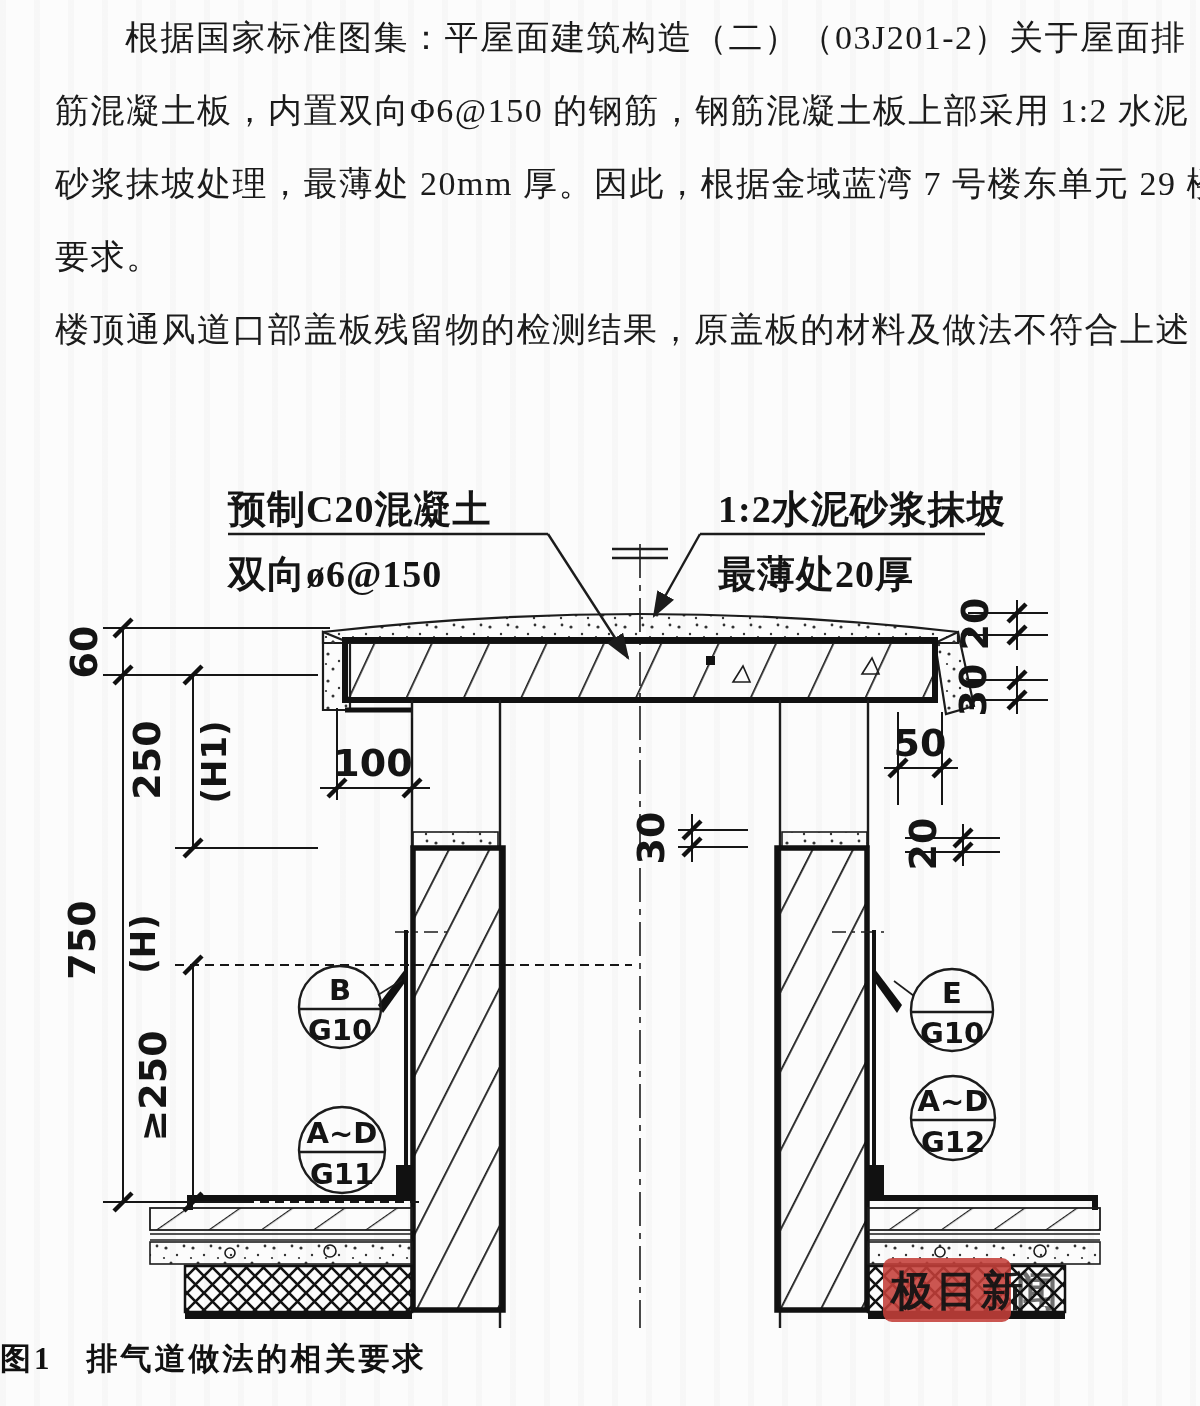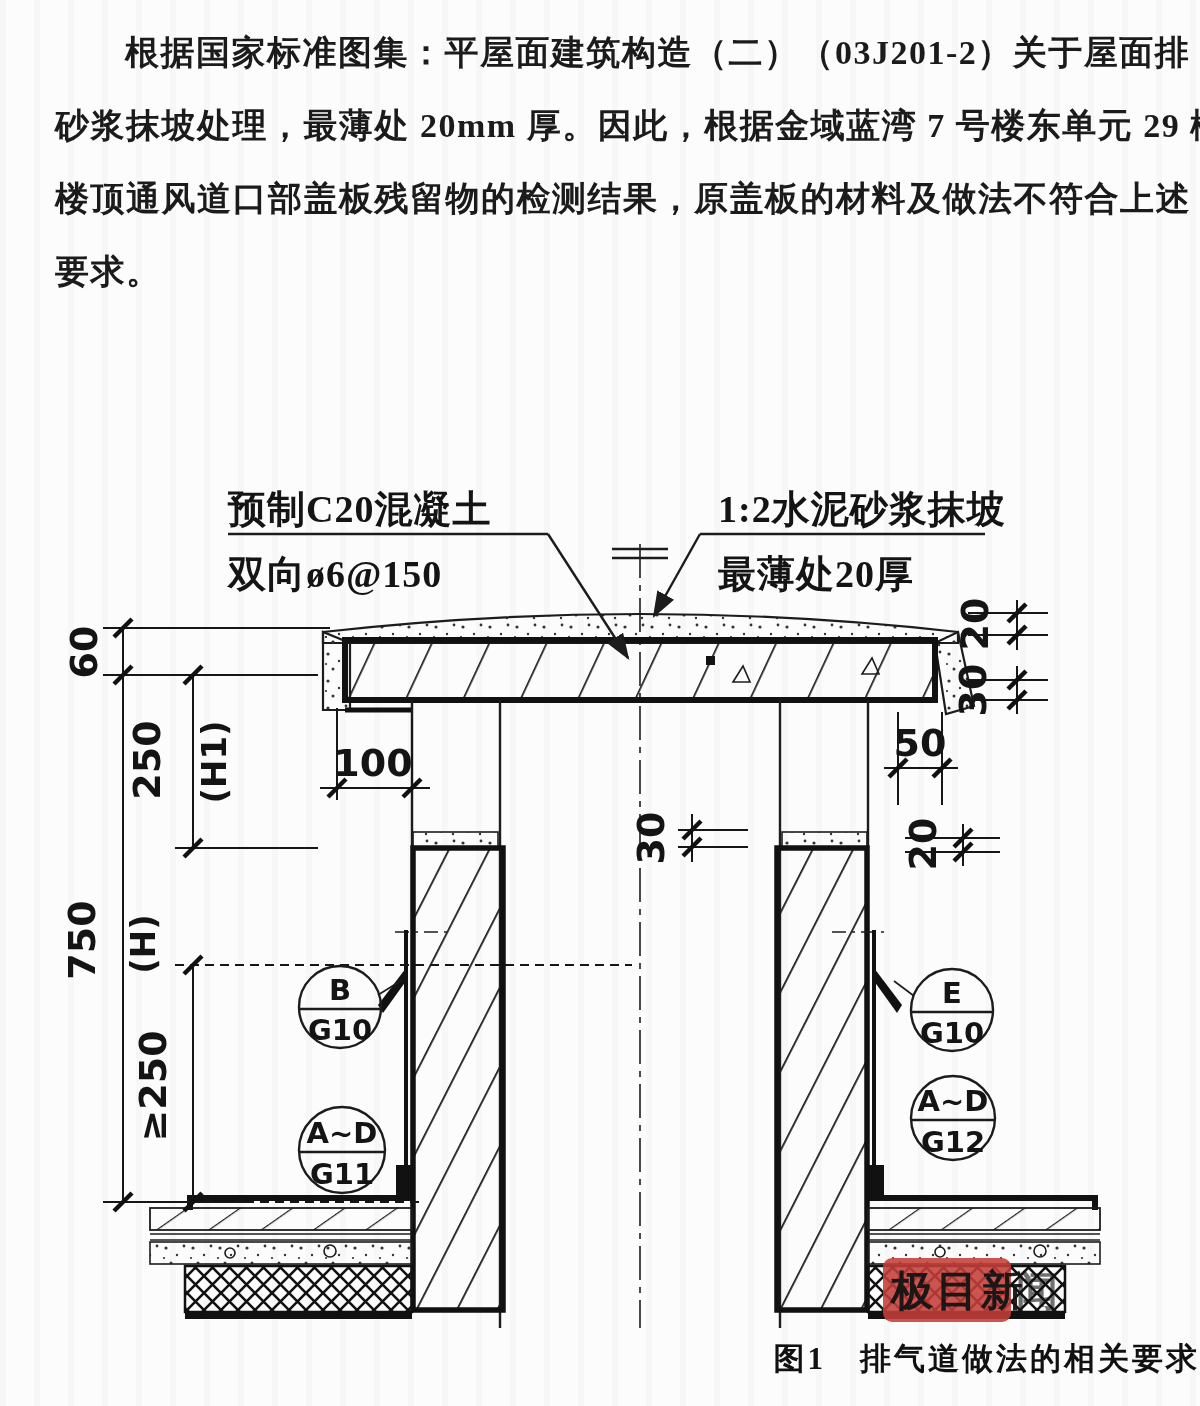--- a/index.html
+++ b/index.html
@@ -5,28 +5,28 @@
   html,body{margin:0;padding:0;}
   body{
     width:1200px;height:1406px;position:relative;
     background:#fcfcfc;
     background-image:repeating-linear-gradient(90deg, rgba(0,0,0,0.018) 0 6px, rgba(0,0,0,0) 6px 34px);
     font-family:"Liberation Serif", serif;
     color:#1b1b1b;
     overflow:hidden;
   }
   .para{
-    position:absolute;left:55px;top:16px;width:1092px;
-    font-size:34px;font-weight:700;letter-spacing:1.5px;line-height:73px;
+    position:absolute;left:55px;top:1px;width:1092px;
+    font-size:34px;font-weight:400;letter-spacing:1.5px;line-height:73px;
   }
   .pline{text-align:justify;text-align-last:justify;white-space:nowrap;}
   .pline.first{padding-left:70px;}
   .pline.last{text-align:left;text-align-last:left;}
   .caption{
-    position:absolute;left:0;top:1338px;width:1200px;text-align:right;
+    position:absolute;left:0;top:1338px;width:1200px;text-align:left;
     font-size:31px;font-weight:700;letter-spacing:3px;color:#111;
   }
   .caption .gap{display:inline-block;width:34px;}
   svg{position:absolute;left:0;top:460px;}
   .ln{stroke:#1c1c1c;stroke-width:2.4;fill:none;}
   .thin{stroke:#1c1c1c;stroke-width:1.6;fill:none;}
   .bold{stroke:#111;stroke-width:6;fill:none;}
   .bold5{stroke:#111;stroke-width:5;fill:none;}
   .dimln{stroke:#161616;stroke-width:2;fill:none;}
   .dash{stroke-dasharray:9 6;}
@@ -36,23 +36,24 @@
   .dimtxt2{font-size:34px;font-weight:600;}
   .lbl{font-family:"Liberation Serif",serif;font-size:38px;font-weight:700;letter-spacing:1px;}
   .tagtxt{font-size:29px;font-weight:700;}
   .wmtxt{font-size:42px;font-weight:700;letter-spacing:3px;}
 </style>
 </head>
 <body>
 
 <div class="para">
   <div class="pline first">根据国家标准图集：平屋面建筑构造（二）（03J201-2）关于屋面排</div>
+  <div class="pline">筋混凝土板，内置双向Φ6@150 的钢筋，钢筋混凝土板上部采用 1:2 水泥</div>
   <div class="pline">砂浆抹坡处理，最薄处 20mm 厚。因此，根据金域蓝湾 7 号楼东单元 29 楼</div>
+  <div class="pline last">要求。</div>
   <div class="pline">楼顶通风道口部盖板残留物的检测结果，原盖板的材料及做法不符合上述</div>
-  <div class="pline last">要求。</div>
 </div>
 
 <svg width="1200" height="880" viewBox="0 0 1200 880">
   <defs>
     <pattern id="slabHatch" width="52" height="52" patternUnits="userSpaceOnUse" patternTransform="rotate(25)">
       <line x1="0" y1="0" x2="0" y2="52" stroke="#1c1c1c" stroke-width="3.4"></line>
     </pattern>
     <pattern id="wallHatch" width="36" height="36" patternUnits="userSpaceOnUse" patternTransform="rotate(27)">
       <line x1="0" y1="0" x2="0" y2="36" stroke="#1c1c1c" stroke-width="3.6"></line>
     </pattern>

